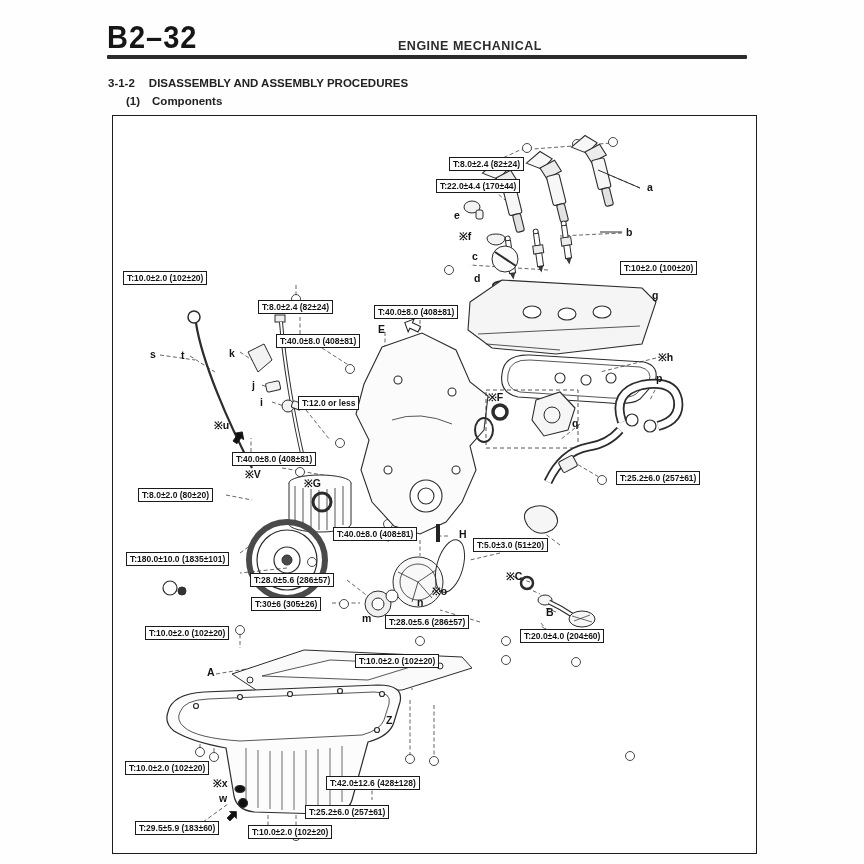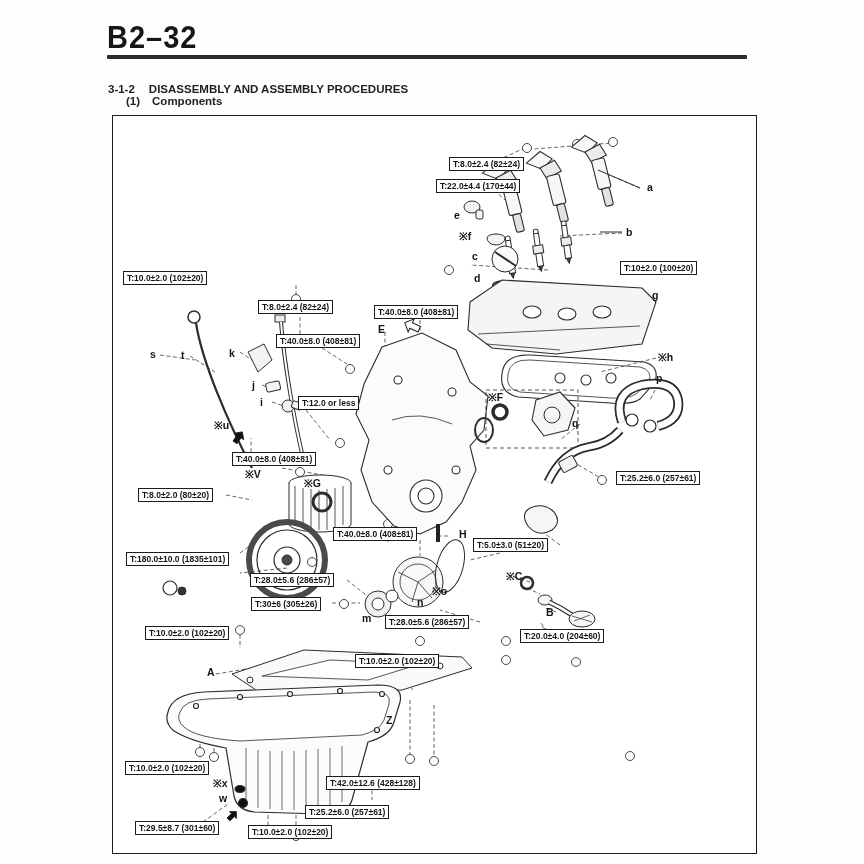--- a/index.html
+++ b/index.html
@@ -5,41 +5,42 @@
   html,body{margin:0;padding:0;}
   body{width:864px;height:864px;background:#ffffff;position:relative;overflow:hidden;
        font-family:"Liberation Sans",sans-serif;color:#151515;}
   .page{position:absolute;inset:0;background:#fefefe;}
   
   .pagenum{position:absolute;left:107px;top:22px;font-size:29px;font-weight:bold;
            letter-spacing:1px;color:#161616;transform:scaleY(1.05);}
   .htitle{position:absolute;left:340px;top:39px;width:260px;text-align:center;
           font-size:12.5px;font-weight:bold;color:#2c2c2c;letter-spacing:.5px;}
   .hrule{position:absolute;left:107px;top:55px;width:640px;height:4px;background:#2b2b2b;border-radius:1px;}
-  .sec{position:absolute;left:108px;top:83px;font-size:11.5px;font-weight:bold;color:#222;}
+  .sec{position:absolute;left:108px;top:77px;font-size:11.5px;font-weight:bold;color:#222;}
   .sec .num{margin-right:14px;}
   .sub{position:absolute;left:126px;top:95px;font-size:11.5px;font-weight:bold;color:#222;}
   .sub .num{margin-right:12px;}
   
   .frame{position:absolute;left:112px;top:115px;width:643px;height:737px;
          border:1.5px solid #1c1c1c;background:#fff;}
   .figcode{position:absolute;left:664px;top:875px;font-size:10px;color:#333;letter-spacing:.3px;}
   
   .tq{position:absolute;border:1px solid #1b1b1b;background:#fff;color:#141414;
       font-size:8.5px;font-weight:600;line-height:12px;padding:0 3px;white-space:nowrap;z-index:5;}
   
   .pl{position:absolute;font-size:10.5px;font-weight:600;color:#141414;z-index:5;white-space:nowrap;}
   svg.art{position:absolute;left:0;top:0;z-index:1;}
 </style>
 </head>
 <body>
 
 <div class="page">
 
   <div class="pagenum">B2–32</div>
+  <div class="htitle">ENGINE MECHANICAL</div>
   <div class="hrule"></div>
   <div class="sec">
     <span class="num">3-1-2</span><span>DISASSEMBLY AND ASSEMBLY PROCEDURES</span>
   </div>
   <div class="sub">
     <span class="num">(1)</span><span>Components</span>
   </div>
 
   <div class="frame"></div>
 
@@ -292,21 +293,21 @@
   <div class="tq" style="left:250px;top:573px">T:28.0±5.6 (286±57)</div>
   <div class="tq" style="left:251px;top:597px">T:30±6 (305±26)</div>
   <div class="tq" style="left:385px;top:615px">T:28.0±5.6 (286±57)</div>
   <div class="tq" style="left:520px;top:629px">T:20.0±4.0 (204±60)</div>
   <div class="tq" style="left:145px;top:626px">T:10.0±2.0 (102±20)</div>
   <div class="tq" style="left:355px;top:654px">T:10.0±2.0 (102±20)</div>
   <div class="tq" style="left:125px;top:761px">T:10.0±2.0 (102±20)</div>
   <div class="tq" style="left:326px;top:776px">T:42.0±12.6 (428±128)</div>
   <div class="tq" style="left:305px;top:805px">T:25.2±6.0 (257±61)</div>
   <div class="tq" style="left:248px;top:825px">T:10.0±2.0 (102±20)</div>
-  <div class="tq" style="left:135px;top:821px">T:29.5±8.7 (301±60)</div>
+  <div class="tq" style="left:135px;top:821px">T:29.5±5.9 (183±60)</div>
 
   <div class="pl" style="left:647px;top:181px">a</div>
   <div class="pl" style="left:626px;top:226px">b</div>
   <div class="pl" style="left:454px;top:209px">e</div>
   <div class="pl" style="left:459px;top:229px">※f</div>
   <div class="pl" style="left:472px;top:250px">c</div>
   <div class="pl" style="left:474px;top:272px">d</div>
   <div class="pl" style="left:652px;top:289px">g</div>
   <div class="pl" style="left:658px;top:350px">※h</div>
   <div class="pl" style="left:656px;top:372px">p</div>

